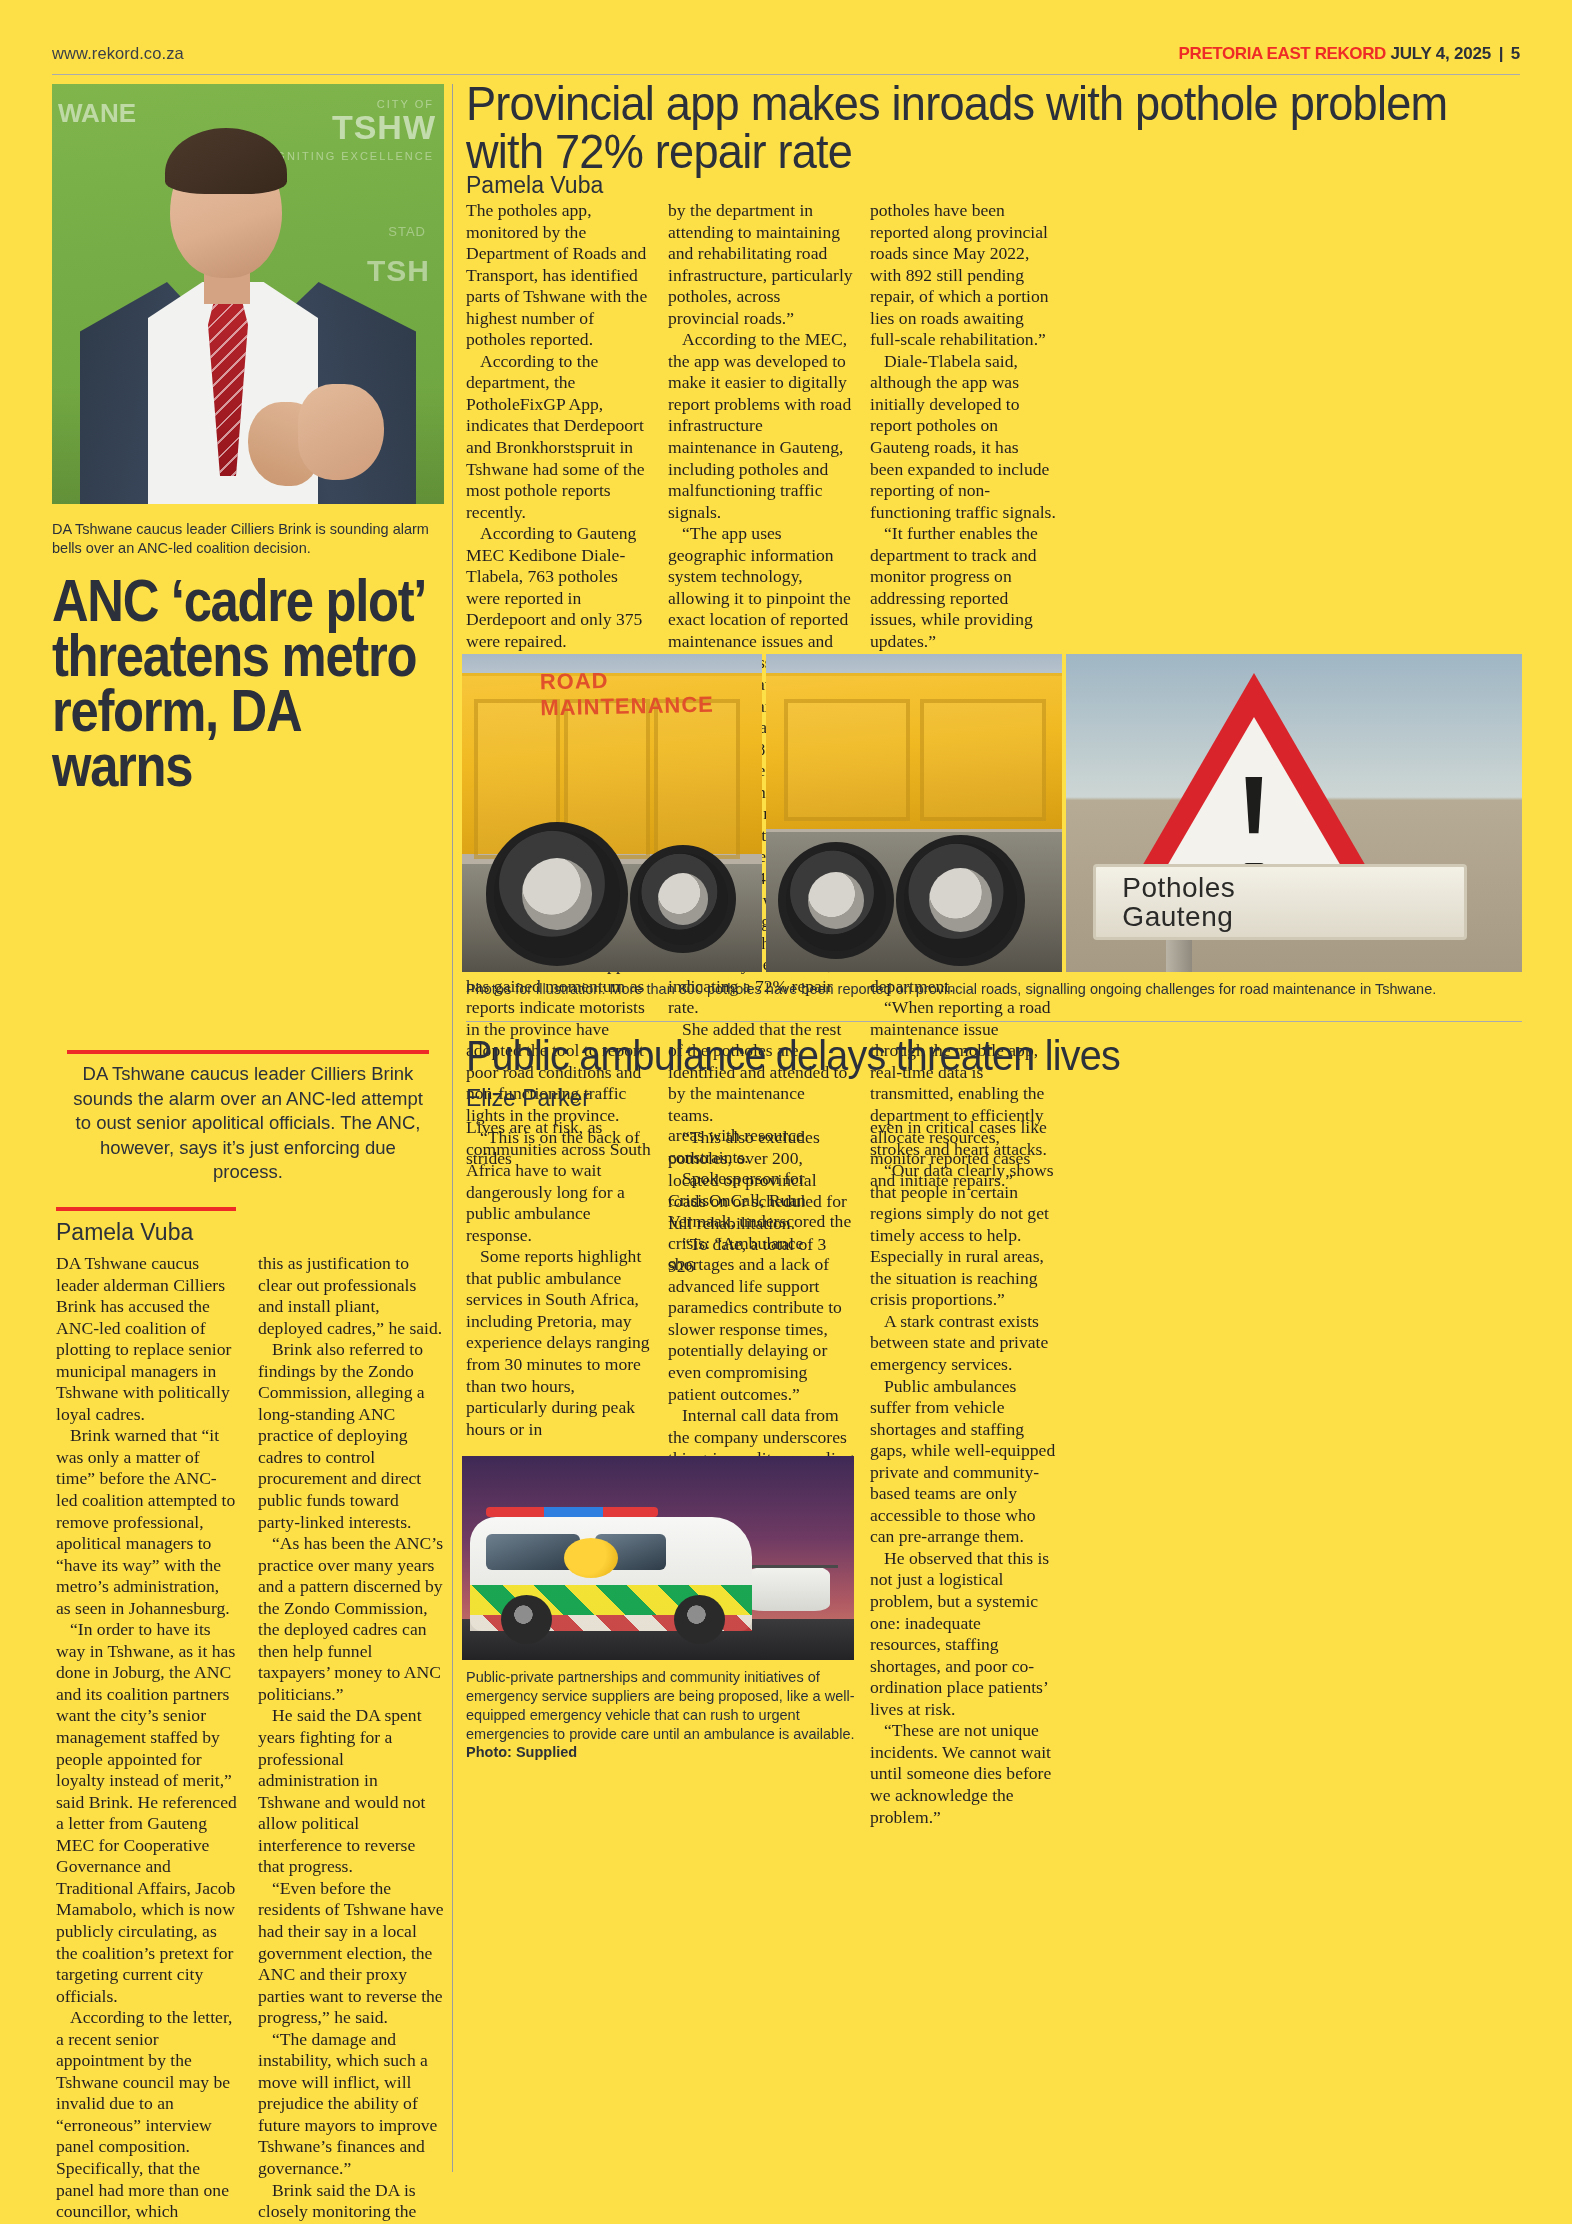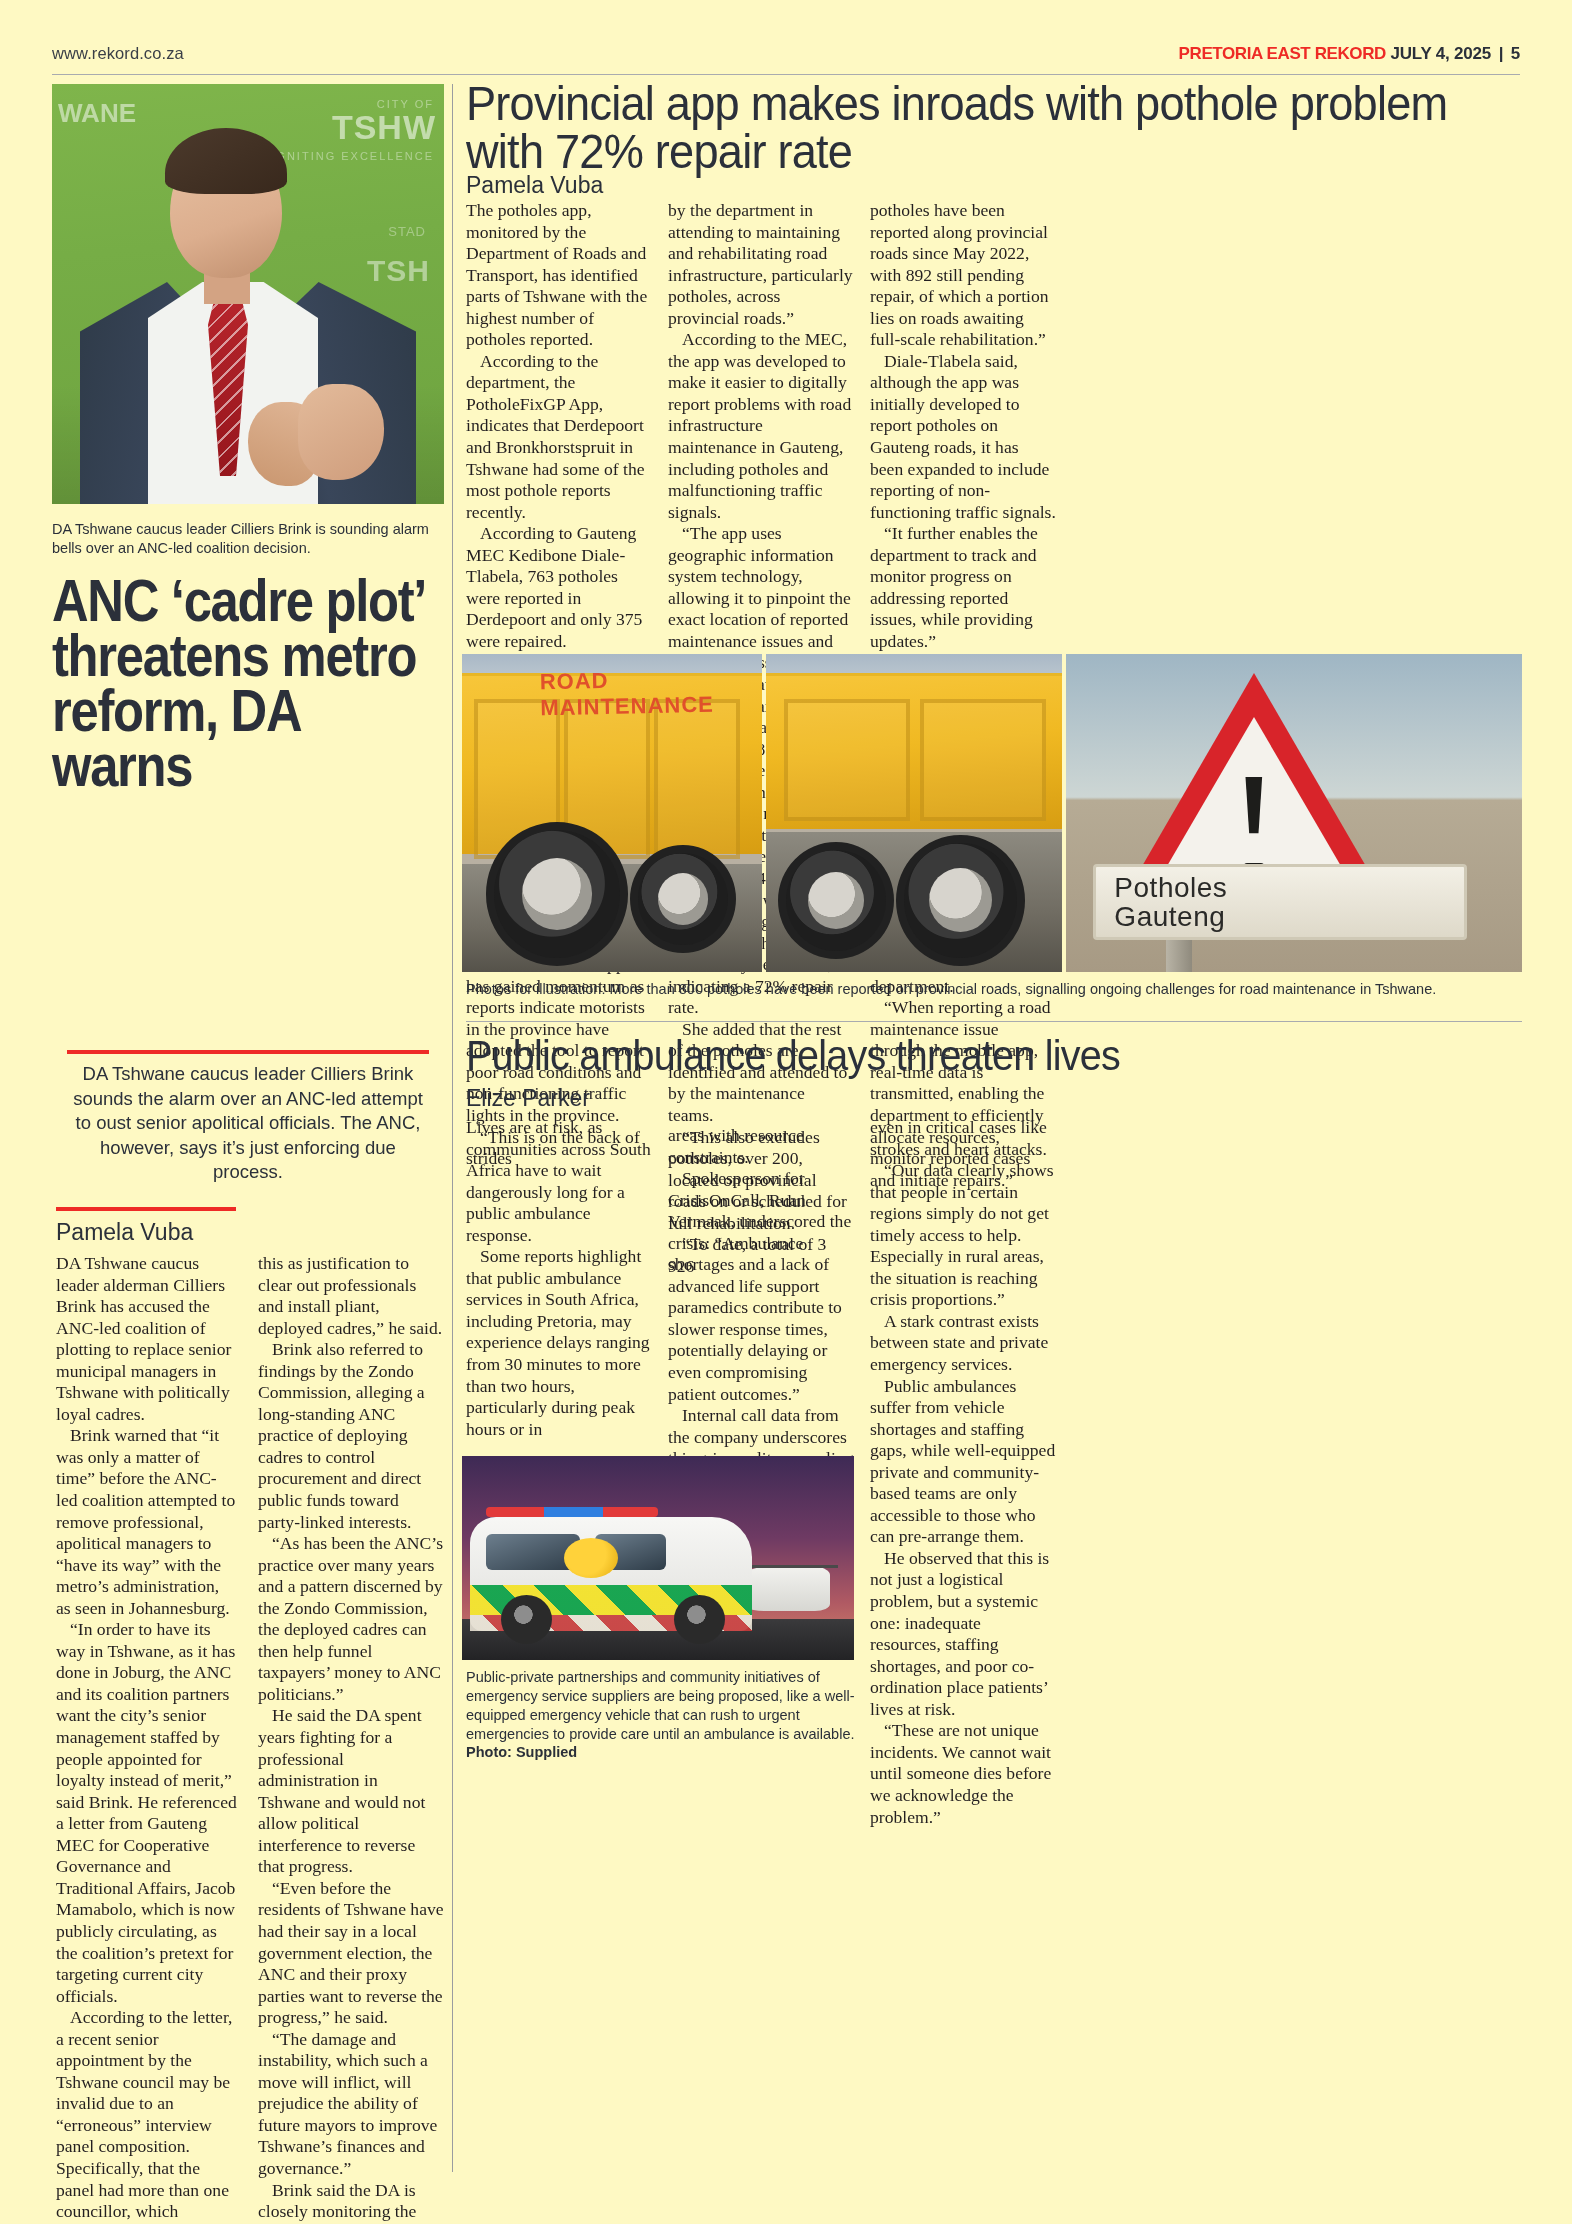--- a/index.html
+++ b/index.html
@@ -15,21 +15,21 @@
     position: relative;
     overflow: hidden;
   }
 
   
   .page {
     position: absolute;
     left: 0; top: 0;
     width: 1572px;
     height: 2224px;
-    background: #fef9c3;
+    background: #fde047;
   }
 
   
   .masthead {
     position: absolute;
     left: 52px; top: 44px;
     width: 1468px;
     height: 26px;
     display: flex;
     align-items: baseline;
@@ -345,21 +345,21 @@
     background: #1d1d1b;
   }
   .sign-plate {
     position:absolute;
     left: 6%; bottom: 10%;
     width: 82%; height: 24%;
     background: linear-gradient(180deg,#f3f0e6 0%, #ded9c9 100%);
     border: 3px solid #cfc9b6;
     border-radius: 4px;
     display:flex; flex-direction:column; justify-content:center;
-    padding-left: 18px;
+    padding-left: 26px;
     box-sizing: border-box;
     margin-top: 21px;
   }
   .sign-plate span {
     font-family:"Liberation Sans", sans-serif;
     font-size: 28px;
     color:#2a2a28;
     line-height:1.05;
     letter-spacing:.5px;
   }

